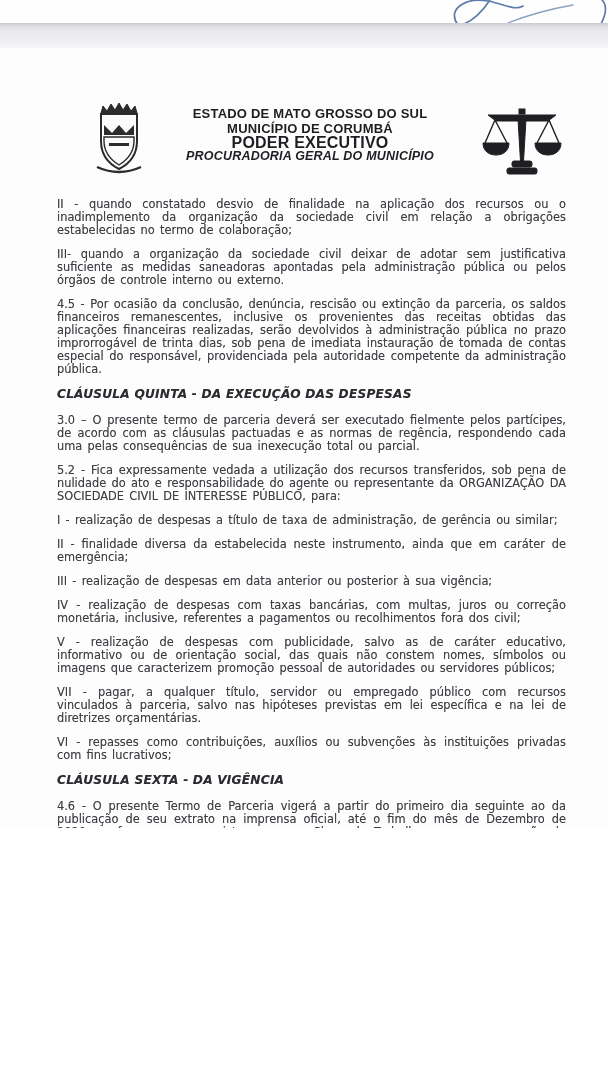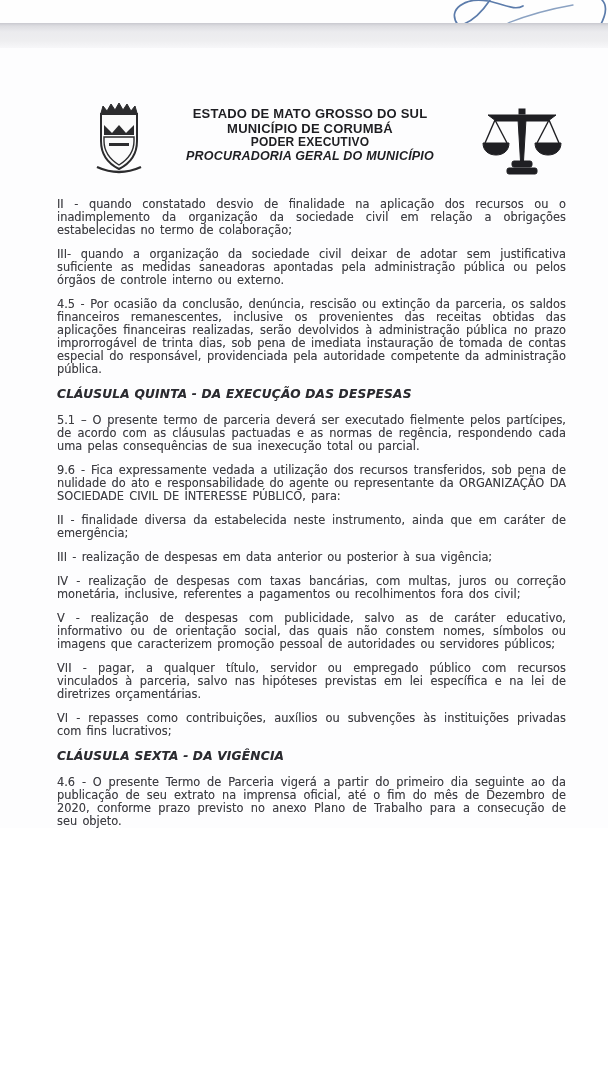--- a/index.html
+++ b/index.html
@@ -17,21 +17,21 @@
   .next-page-strip{position:absolute;top:1038px;left:0;right:0;height:42px;background:#fdfdfe;}
 
   
   .crest{position:absolute;left:92px;top:101px;}
   .scales{position:absolute;left:482px;top:103px;}
   .header-text{
     position:absolute;left:148px;top:106px;width:324px;text-align:center;
     font-family:"Liberation Sans",sans-serif;color:#1e1e22;
   }
   .ht-line1,.ht-line2{font-size:13px;font-weight:bold;line-height:15px;letter-spacing:.2px;}
-  .ht-line3{font-size:12px;font-weight:bold;line-height:13px;letter-spacing:.2px;}
+  .ht-line3{font-size:16px;font-weight:bold;line-height:13px;letter-spacing:.2px;}
   .ht-line4{font-size:12.5px;font-weight:bold;font-style:italic;line-height:15px;letter-spacing:.2px;}
 
   
   .content{
     position:absolute;left:57px;top:198px;width:509px;color:#3d3d42;
     text-shadow:0 0 .5px rgba(70,70,78,.45);
   }
   .para{
     font-size:11.4px;line-height:13px;text-align:justify;text-justify:inter-word;
     word-spacing:1.6px;margin:0 0 11px 0;
@@ -95,22 +95,23 @@
       <path d="M 1 40 L 27 40 C 27 48, 21 52, 14 52 C 7 52, 1 48, 1 40 Z"></path>
       <path d="M 53 40 L 79 40 C 79 48, 73 52, 66 52 C 59 52, 53 48, 53 40 Z"></path>
     </g>
   </svg>
 
   <div class="content">
     <p class="para">II - quando constatado desvio de finalidade na aplicação dos recursos ou o inadimplemento da organização da sociedade civil em relação a obrigações estabelecidas no termo de colaboração;</p>
     <p class="para">III- quando a organização da sociedade civil deixar de adotar sem justificativa suficiente as medidas saneadoras apontadas pela administração pública ou pelos órgãos de controle interno ou externo.</p>
     <p class="para">4.5 - Por ocasião da conclusão, denúncia, rescisão ou extinção da parceria, os saldos financeiros remanescentes, inclusive os provenientes das receitas obtidas das aplicações financeiras realizadas, serão devolvidos à administração pública no prazo improrrogável de trinta dias, sob pena de imediata instauração de tomada de contas especial do responsável, providenciada pela autoridade competente da administração pública.</p>
     <h2 class="clause-heading">CLÁUSULA QUINTA - DA EXECUÇÃO DAS DESPESAS</h2>
-    <p class="para">5.1 – O presente termo de parceria deverá ser executado fielmente pelos partícipes, de acordo com as cláusulas pactuadas e as normas de regência, respondendo cada uma pelas consequências de sua inexecução total ou parcial.</p>
-    <p class="para">9.6 - Fica expressamente vedada a utilização dos recursos transferidos, sob pena de nulidade do ato e responsabilidade do agente ou representante da ORGANIZAÇÃO DA SOCIEDADE CIVIL DE INTERESSE PÚBLICO, para:</p>
+    <p class="para">3.0 – O presente termo de parceria deverá ser executado fielmente pelos partícipes, de acordo com as cláusulas pactuadas e as normas de regência, respondendo cada uma pelas consequências de sua inexecução total ou parcial.</p>
+    <p class="para">5.2 - Fica expressamente vedada a utilização dos recursos transferidos, sob pena de nulidade do ato e responsabilidade do agente ou representante da ORGANIZAÇÃO DA SOCIEDADE CIVIL DE INTERESSE PÚBLICO, para:</p>
+    <p class="para">I - realização de despesas a título de taxa de administração, de gerência ou similar;</p>
     <p class="para">II - finalidade diversa da estabelecida neste instrumento, ainda que em caráter de emergência;</p>
     <p class="para">III - realização de despesas em data anterior ou posterior à sua vigência;</p>
     <p class="para">IV - realização de despesas com taxas bancárias, com multas, juros ou correção monetária, inclusive, referentes a pagamentos ou recolhimentos fora dos civil;</p>
     <p class="para">V - realização de despesas com publicidade, salvo as de caráter educativo, informativo ou de orientação social, das quais não constem nomes, símbolos ou imagens que caracterizem promoção pessoal de autoridades ou servidores públicos;</p>
     <p class="para">VII - pagar, a qualquer título, servidor ou empregado público com recursos vinculados à parceria, salvo nas hipóteses previstas em lei específica e na lei de diretrizes orçamentárias.</p>
     <p class="para">VI - repasses como contribuições, auxílios ou subvenções às instituições privadas com fins lucrativos;</p>
     <h2 class="clause-heading">CLÁUSULA SEXTA - DA VIGÊNCIA</h2>
     <p class="para">4.6 - O presente Termo de Parceria vigerá a partir do primeiro dia seguinte ao da publicação de seu extrato na imprensa oficial, até o fim do mês de Dezembro de 2020, conforme prazo previsto no anexo Plano de Trabalho para a consecução de seu objeto.</p>
   </div>
 

